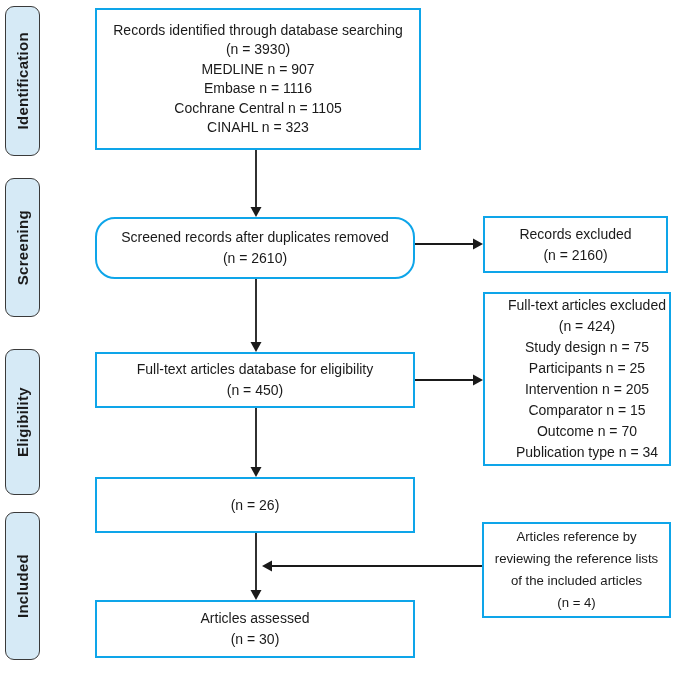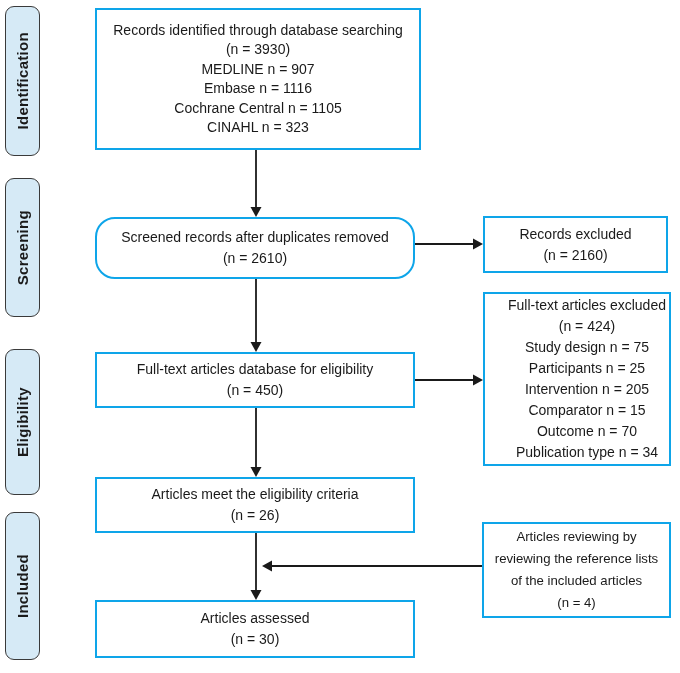--- a/index.html
+++ b/index.html
@@ -124,21 +124,20 @@
       <div class="line">Screened records after duplicates removed</div>
       <div class="line">(n = 2610)</div>
     </div>
 
   <div class="fbox two" style="left:95px; top:352px; width:320px; height:56px;">
       <div class="line">Full-text articles database for eligibility</div>
       <div class="line">(n = 450)</div>
     </div>
 
   <div class="fbox two" style="left:95px; top:477px; width:320px; height:56px;">
-      <div class="line">Articles meet the eligibility criteria</div>
       <div class="line">(n = 26)</div>
     </div>
 
   <div class="fbox two" style="left:95px; top:600px; width:320px; height:58px;">
       <div class="line">Articles assessed</div>
       <div class="line">(n = 30)</div>
     </div>
 
   <div class="fbox two" style="left:483px; top:216px; width:185px; height:57px;">
       <div class="line">Records excluded</div>
@@ -150,19 +149,19 @@
       <div class="line">(n = 424)</div>
       <div class="line">Study design n = 75</div>
       <div class="line">Participants n = 25</div>
       <div class="line">Intervention n = 205</div>
       <div class="line">Comparator n = 15</div>
       <div class="line">Outcome n = 70</div>
       <div class="line">Publication type n = 34</div>
     </div>
 
   <div class="fbox ref" style="left:482px; top:522px; width:189px; height:96px;">
-      <div class="line">Articles reviewing by</div>
+      <div class="line">Articles reference by</div>
       <div class="line">reviewing the reference lists</div>
       <div class="line">of the included articles</div>
       <div class="line">(n = 4)</div>
     </div>
 
 </div>
 
 </body></html>

